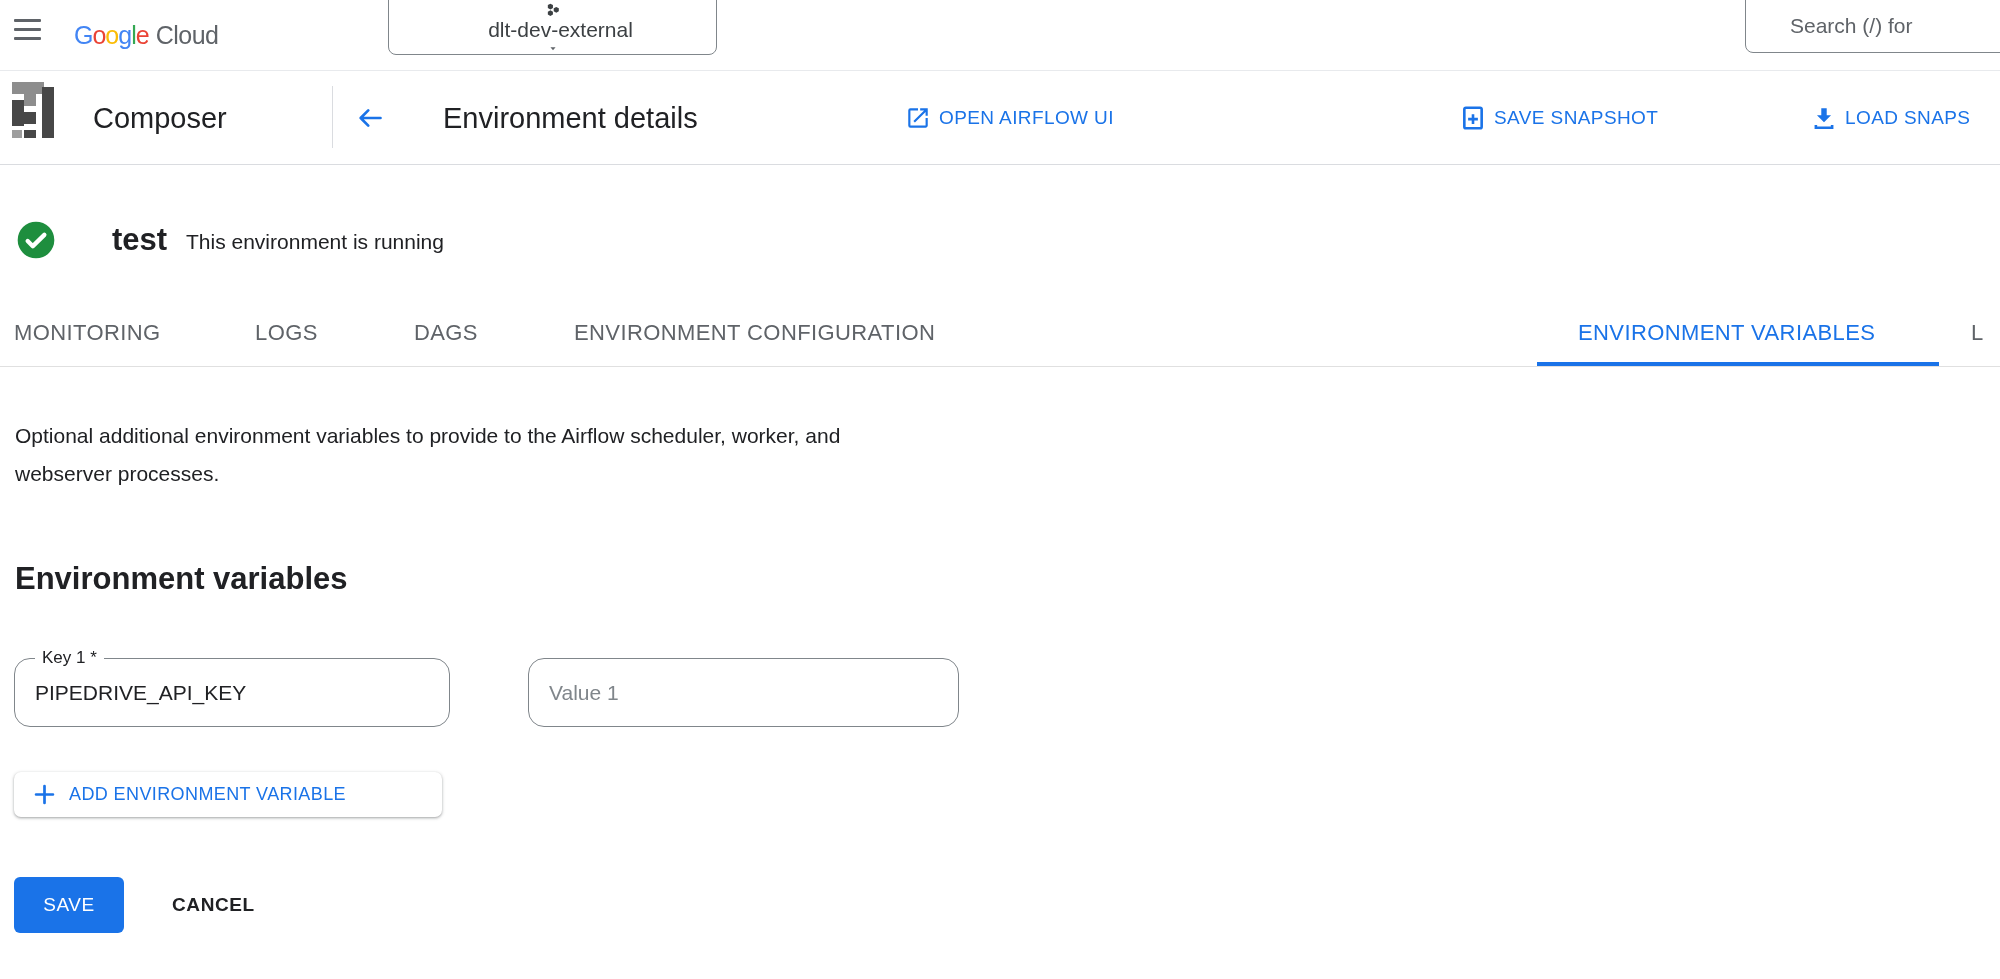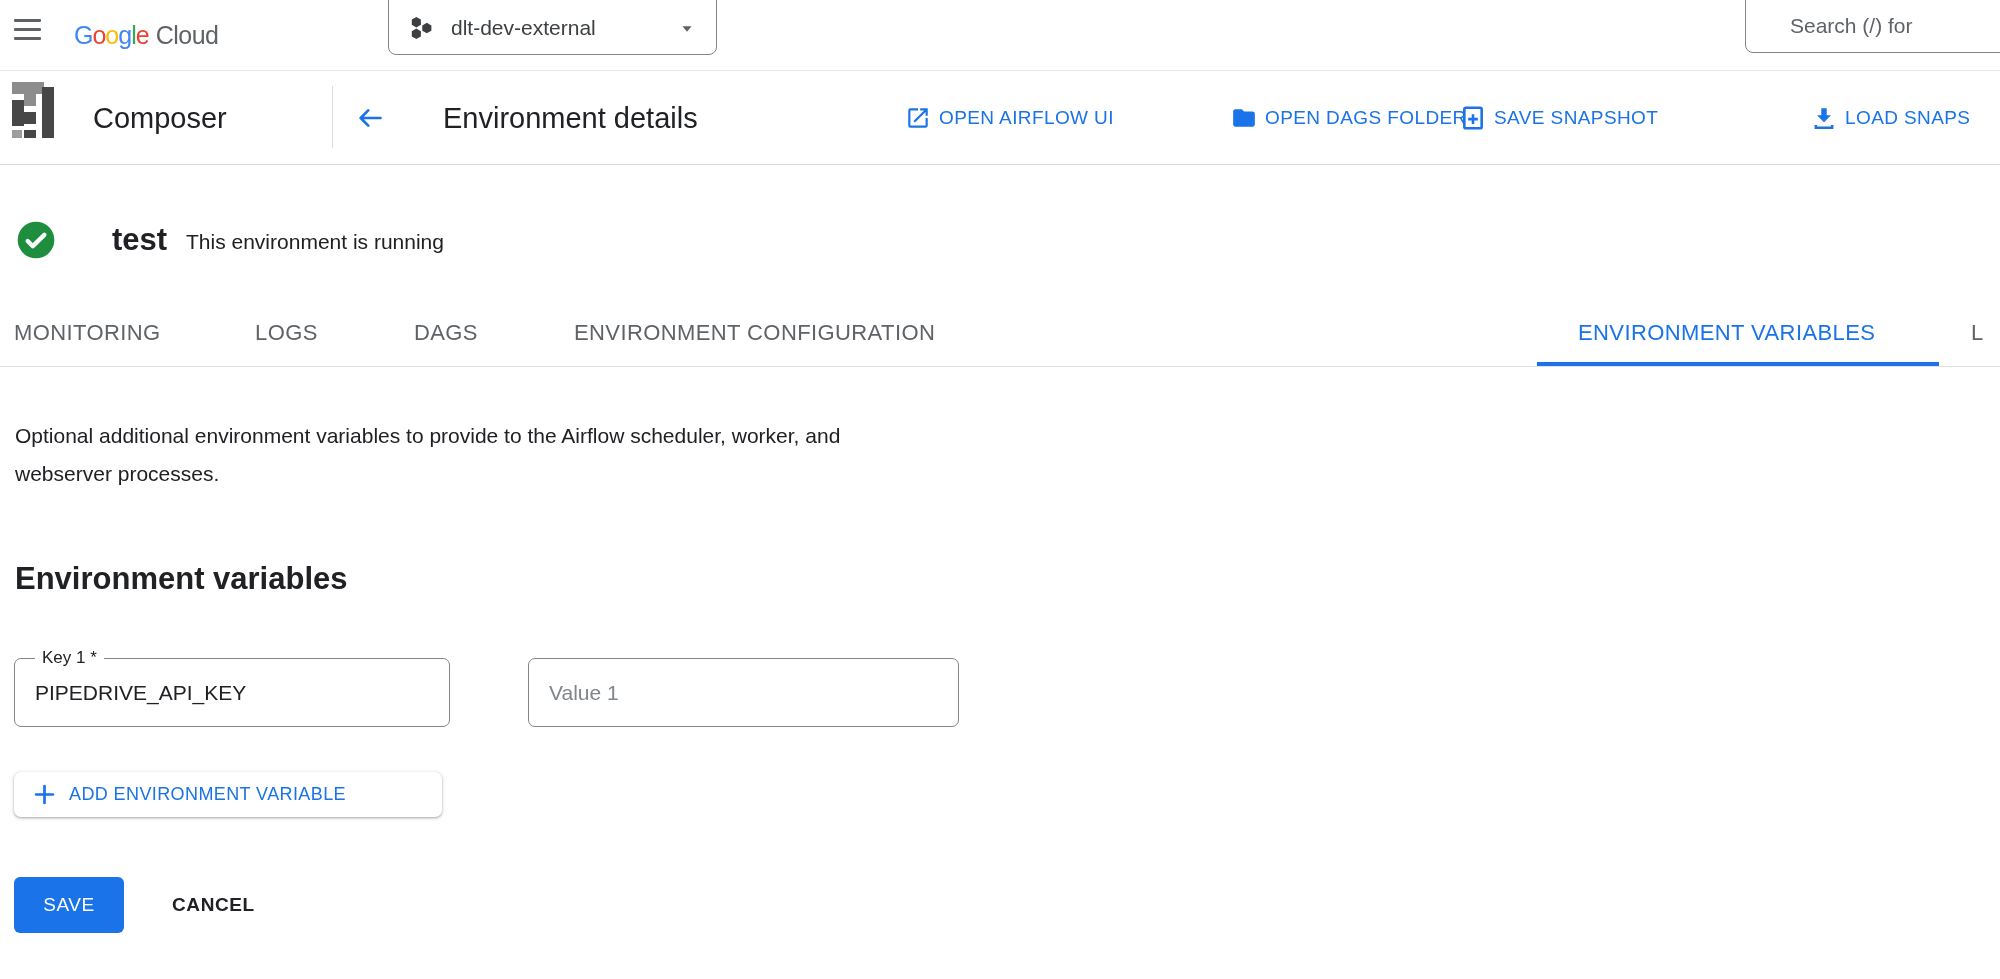--- a/index.html
+++ b/index.html
@@ -9,21 +9,21 @@
   #stage { position:relative; width:2000px; height:979px; background:#fff; }
 
   
   #topbar { left:0; top:0; width:2000px; height:71px; background:#fff; border-bottom:1px solid #e8eaed; }
   #hamburger { left:14px; top:19px; width:27px; height:33px; cursor:pointer; }
   #hamburger span { display:block; width:27px; height:3px; background:#5f6368; margin-bottom:6px; border-radius:1px; }
   #glogo { left:74px; top:0; height:70px; display:flex; align-items:center; font-size:25px; font-weight:500; letter-spacing:-1px; cursor:pointer; }
   #glogo .cloud { color:#5f6368; font-weight:400; margin-left:7px; letter-spacing:-0.5px; }
   #projectbox { left:388px; top:-14px; width:329px; height:69px; border:1.5px solid #80868b; border-radius:8px;
     background:#fff; display:flex; align-items:flex-end; cursor:pointer; }
-  #projectbox .inner { display:flex; align-items:center; height:52px; width:100%; padding:0 18px; }
+  #projectbox .inner { display:flex; align-items:center; height:52px; width:100%; padding:0 18px;flex-direction:column; }
   #projectbox .pname { font-size:21px; color:#3c4043; margin-left:16px; flex:1; }
   #searchbox { left:1745px; top:-14px; width:320px; height:67px; border:1.5px solid #80868b; border-radius:8px;
     background:#fff; display:flex; align-items:flex-end; }
   #searchbox .ph { font-size:21px; color:#5f6368; padding:0 0 14px 44px; }
 
   
   #header { left:0; top:71px; width:2000px; height:94px; background:#fff; border-bottom:1px solid #dadce0; }
   #composer-logo { left:8px; top:11px; }
   #composer-name { left:93px; top:0; height:94px; display:flex; align-items:center; font-size:29px; color:#202124; cursor:pointer; }
   #hdr-divider { left:332px; top:15px; width:1px; height:62px; background:#dadce0; }
@@ -42,21 +42,21 @@
   #tabs { left:0; top:300px; width:2000px; height:67px; border-bottom:1px solid #e0e0e0; }
   .tab { position:absolute; top:0; height:66px; display:flex; align-items:center; font-size:22px; font-weight:400;
     letter-spacing:0.4px; color:#5f6368; white-space:nowrap; cursor:pointer; }
   .tab.active { color:#1a73e8; }
   #tab-underline { position:absolute; left:1537px; top:62px; width:402px; height:4px; background:#1a73e8; }
 
   
   #desc { left:15px; top:417px; font-size:21px; line-height:38px; color:#202124; }
   #section-title { left:15px; top:561px; font-size:31px; font-weight:700; color:#202124; }
 
-  .mat-field { position:absolute; top:658px; height:69px; border:1.5px solid #80868b; border-radius:7px; background:#fff; }
+  .mat-field { position:absolute; top:658px; height:69px; border:1.5px solid #80868b; border-radius:16px; background:#fff; }
   #key-field { left:14px; width:436px; }
   #value-field { left:484px; width:431px;margin-left:44px; }
   .mat-field input { position:absolute; left:0; top:0; width:100%; height:100%; border:none; outline:none; background:transparent;
     font-family:"Liberation Sans", sans-serif; font-size:21px; color:#202124; padding:0 20px; }
   .mat-field input::placeholder { color:#80868b; opacity:1; }
   .float-label { position:absolute; left:20px; top:-11px; background:#fff; padding:0 7px; font-size:17px; font-weight:500; color:#202124; white-space:nowrap; }
 
   #add-btn { left:14px; top:772px; width:428px; height:45px; background:#fff; border:none; border-radius:7px;
     box-shadow:0 1px 2px rgba(60,64,67,.3), 0 1px 3px 1px rgba(60,64,67,.15);
     display:flex; align-items:center; gap:11px; padding:0 0 0 17px; cursor:pointer; }
@@ -118,26 +118,20 @@
       </svg>
     </div>
     <div id="page-title" class="abs">Environment details</div>
 
     <div id="act-airflow" class="abs hdr-action">
       <svg width="26" height="26" viewBox="0 0 24 24">
         <path d="M19 19H5V5h7V3H5a2 2 0 0 0-2 2v14a2 2 0 0 0 2 2h14c1.1 0 2-.9 2-2v-7h-2v7zM14 3v2h3.59l-9.83 9.83 1.41 1.41L19 6.41V10h2V3h-7z" fill="#1a73e8"></path>
       </svg>
       <span class="lbl">OPEN AIRFLOW UI</span>
     </div>
-    <div id="act-dags" class="abs hdr-action">
-      <svg width="26" height="26" viewBox="0 0 24 24">
-        <path d="M10 4H4c-1.1 0-2 .9-2 2v12c0 1.1.9 2 2 2h16c1.1 0 2-.9 2-2V8c0-1.1-.9-2-2-2h-8l-2-2z" fill="#1a73e8"></path>
-      </svg>
-      <span class="lbl">OPEN DAGS FOLDER</span>
-    </div>
     <div id="act-save" class="abs hdr-action">
       <svg width="26" height="26" viewBox="0 0 24 24">
         <rect x="4" y="2.5" width="16" height="19" rx="1.5" fill="none" stroke="#1a73e8" stroke-width="2.4"></rect>
         <path d="M12 8.5v9M7.5 13h9" stroke="#1a73e8" stroke-width="2.4"></path>
       </svg>
       <span class="lbl">SAVE SNAPSHOT</span>
     </div>
     <div id="act-load" class="abs hdr-action">
       <svg width="26" height="26" viewBox="0 0 24 24">
         <path d="M18.5 9.5h-4V3h-5v6.5h-4L12 16z" fill="#1a73e8"></path>

